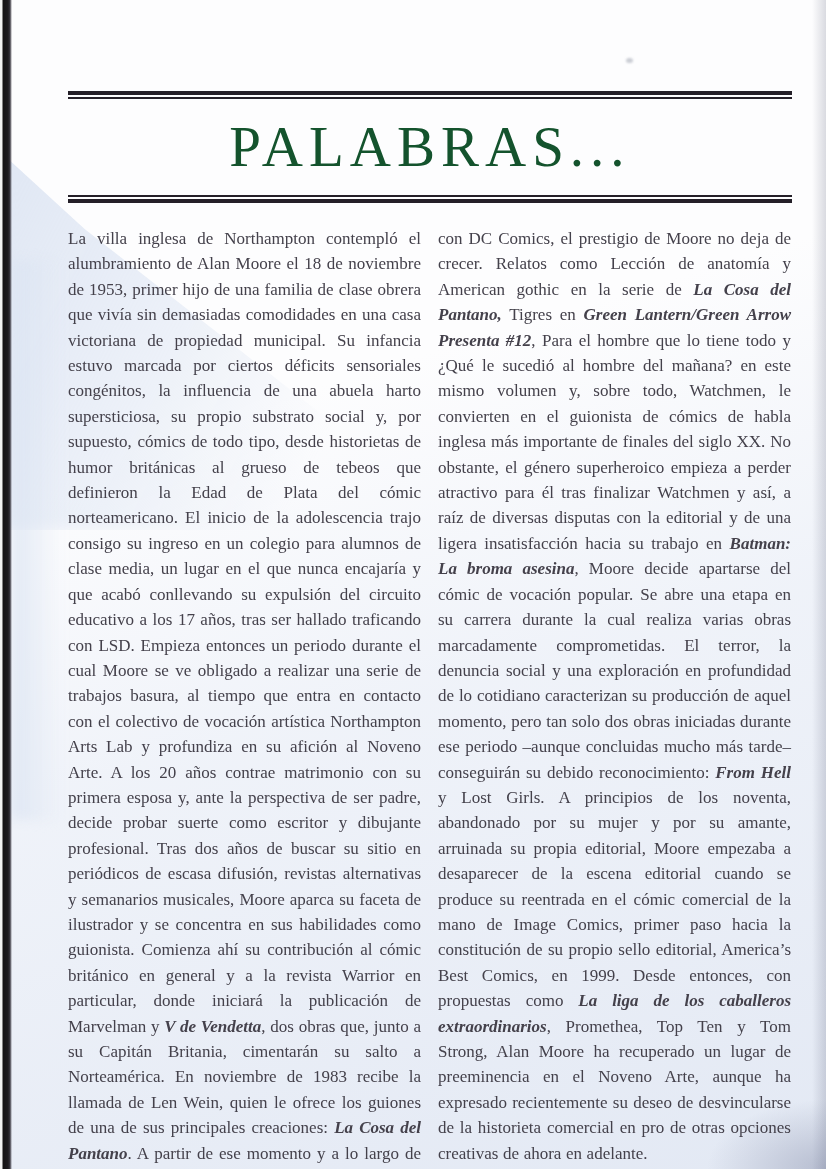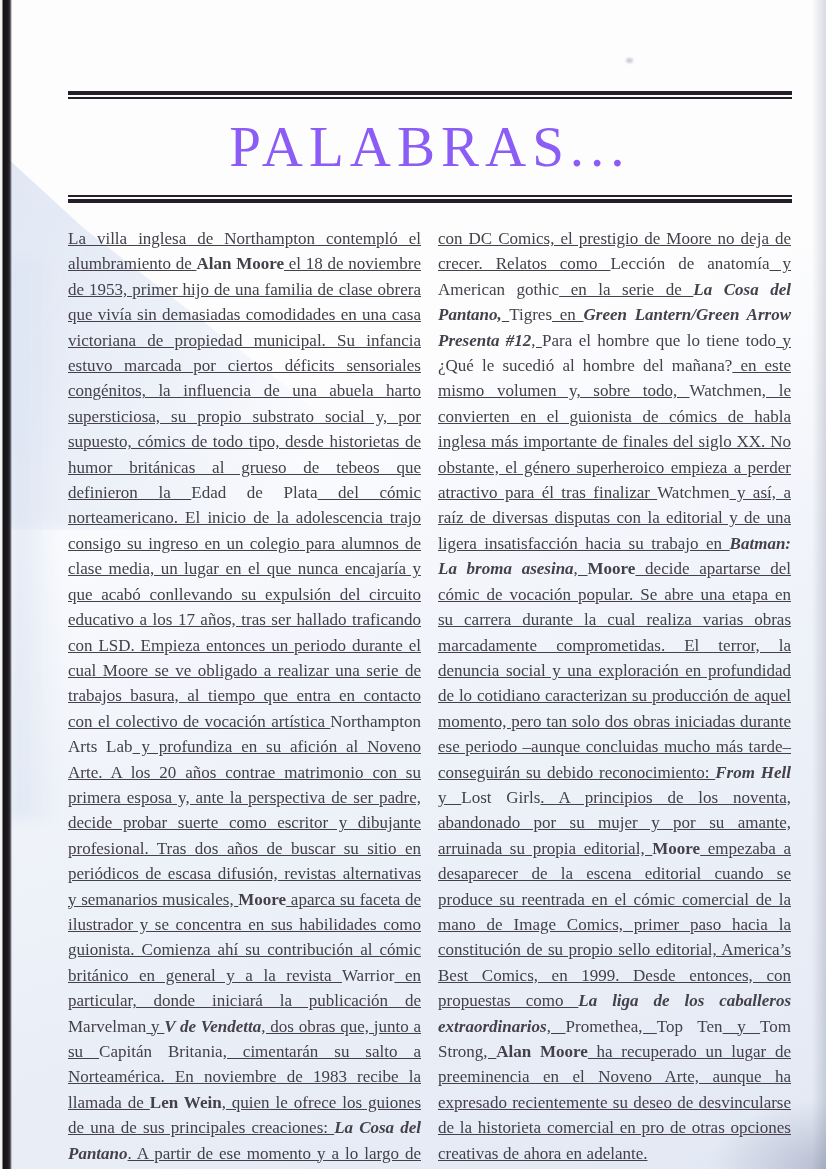--- a/index.html
+++ b/index.html
@@ -41,22 +41,22 @@
     font-weight:normal;font-size:57px;letter-spacing:6px;
   }
 
   
   .columns{position:absolute;left:68px;top:226px;width:724px;display:flex;gap:17px;}
   .col{width:353px;}
   .col p{
     margin:0;font-size:17px;line-height:25.4px;text-align:justify;
     hyphens:auto;-webkit-hyphens:auto;word-spacing:.02em;
   }
-  .seg-n{font-style:normal;font-weight:normal;text-decoration:underline;}
-  .seg-b{font-weight:bold;}
+  .seg-n{font-style:normal;font-weight:normal;}
+  .seg-b{font-weight:normal;}
   .seg-i{}
   .seg-bi{font-weight:bold;font-style:italic;}
   .byline{text-align:right !important;font-weight:bold;margin-top:0 !important;}
 </style>
 </head>
 <body>
 
 <div class="page">
   <div class="tint-main"></div>
   <div class="tint-wedge"></div>
@@ -65,21 +65,21 @@
   <div class="corner-br"></div>
   <div class="spine"></div>
   <div class="dust"></div>
 
   <div class="rule rule-top">
     <span class="bar bar-thick" style="background: rgb(36, 31, 40);"></span>
     <span class="bar bar-gap"></span>
     <span class="bar bar-thin" style="background: rgb(36, 31, 40);"></span>
   </div>
 
-  <h1 class="page-title" style="color: #8b5cf6;">PALABRAS...</h1>
+  <h1 class="page-title" style="color: #14532d;">PALABRAS...</h1>
 
   <div class="rule rule-below">
     <span class="bar bar-thin" style="background: rgb(36, 31, 40);"></span>
     <span class="bar bar-gap"></span>
     <span class="bar bar-thick" style="background: rgb(36, 31, 40);"></span>
   </div>
 
   <div class="columns">
     <div class="col">
       <p lang="es" style="color: rgb(68, 65, 75);"><span class="seg-n">La villa inglesa de Northampton contempló el alumbramiento de </span><span class="seg-b">Alan Moore</span><span class="seg-n"> el 18 de noviembre de 1953, primer hijo de una familia de clase obrera que vivía sin demasiadas comodidades en una casa victoriana de propiedad municipal. Su infancia estuvo marcada por ciertos déficits sensoriales congénitos, la influencia de una abuela harto supersticiosa, su propio substrato social y, por supuesto, cómics de todo tipo, desde historietas de humor británicas al grueso de tebeos que definieron la </span><span class="seg-i">Edad de Plata</span><span class="seg-n"> del cómic norteamericano. El inicio de la adolescencia trajo consigo su ingreso en un colegio para alumnos de clase media, un lugar en el que nunca encajaría y que acabó conllevando su expulsión del circuito educativo a los 17 años, tras ser hallado traficando con LSD. Empieza entonces un periodo durante el cual Moore se ve obligado a realizar una serie de trabajos basura, al tiempo que entra en contacto con el colectivo de vocación artística </span><span class="seg-i">Northampton Arts Lab</span><span class="seg-n"> y profundiza en su afición al Noveno Arte. A los 20 años contrae matrimonio con su primera esposa y, ante la perspectiva de ser padre, decide probar suerte como escritor y dibujante profesional. Tras dos años de buscar su sitio en periódicos de escasa difusión, revistas alternativas y semanarios musicales, </span><span class="seg-b">Moore</span><span class="seg-n"> aparca su faceta de ilustrador y se concentra en sus habilidades como guionista. Comienza ahí su contribución al cómic británico en general y a la revista </span><span class="seg-i">Warrior</span><span class="seg-n"> en particular, donde iniciará la publicación de </span><span class="seg-i">Marvelman</span><span class="seg-n"> y </span><span class="seg-bi">V de Vendetta</span><span class="seg-n">, dos obras que, junto a su </span><span class="seg-i">Capitán Britania</span><span class="seg-n">, cimentarán su salto a Norteamérica. En noviembre de 1983 recibe la llamada de </span><span class="seg-b">Len Wein</span><span class="seg-n">, quien le ofrece los guiones de una de sus principales creaciones: </span><span class="seg-bi">La Cosa del Pantano</span><span class="seg-n">. A partir de ese momento y a lo largo de seis años de colaboración</span></p>

